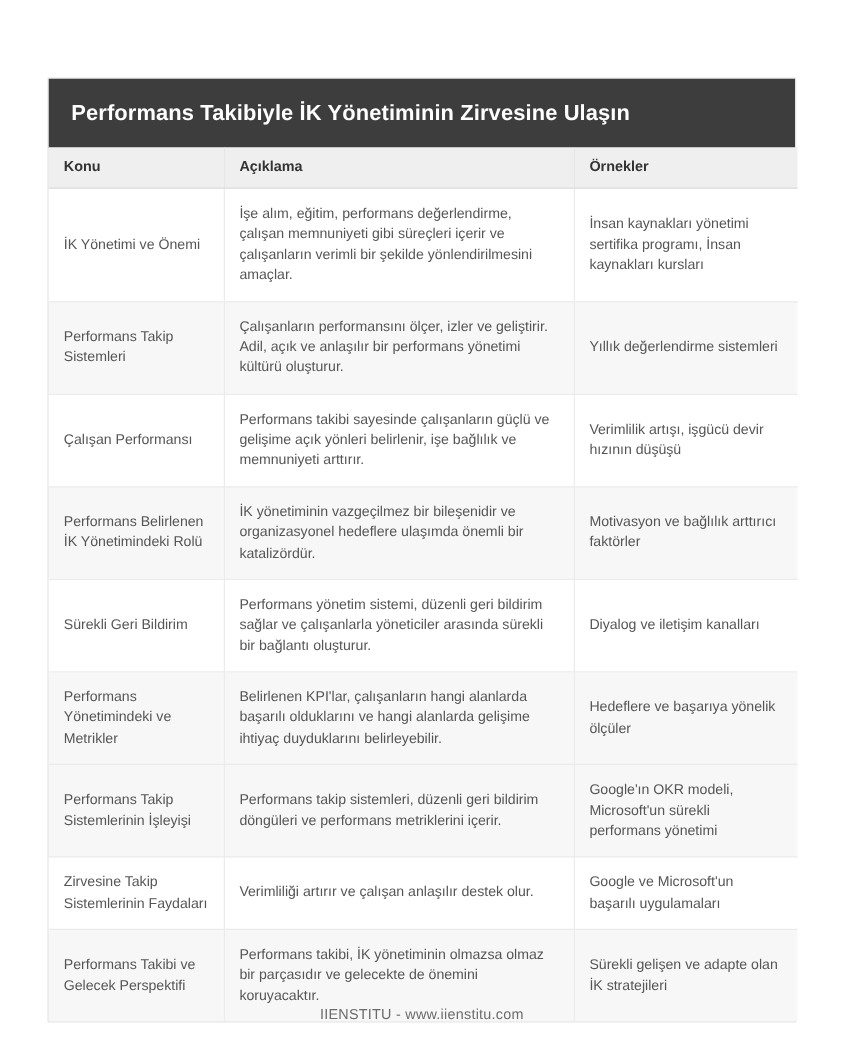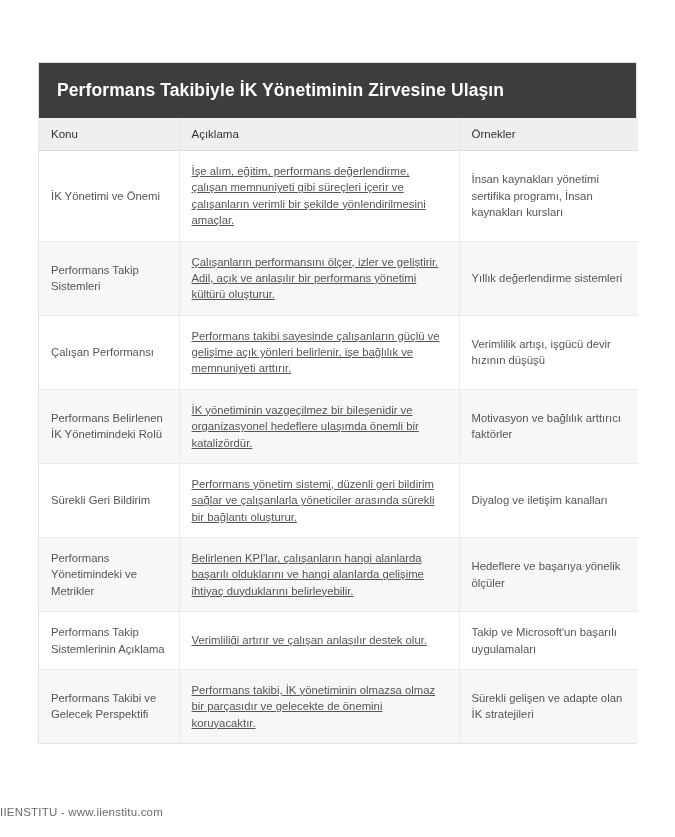--- a/index.html
+++ b/index.html
@@ -41,21 +41,21 @@
   }
   table.main {
     width: 100%;
     border-collapse: collapse;
     table-layout: fixed;
   }
   table.main th {
     background: #efefef;
     color: #333333;
     font-size: 11.5px;
-    font-weight: normal;
+    font-weight: bold;
     text-align: left;
     padding: 10px 12px;
     border-bottom: 1px solid #dcdcdc;
     border-right: 1px solid #e6e6e6;
     box-sizing: border-box;
   }
   table.main th:last-child {
     border-right: none;
   }
   table.main td {
@@ -78,34 +78,33 @@
     background: #f7f7f7;
   }
   tr.plain td {
     background: #ffffff;
   }
   td.col-konu {
     color: #555555;
   }
   td.col-aciklama {
     color: #4a4a4a;
-    text-decoration: underline;
   }
   td.col-ornekler {
     color: #555555;
   }
   .col1 { width: 140px; }
   .col2 { width: 280px; }
   .col3 { width: 179px; }
   .footer {
     position: absolute;
     left: 0;
     top: 782px;
     width: 675px;
-    text-align: left;
+    text-align: center;
     font-size: 11.5px;
     color: #6b6b6b;
     letter-spacing: 0.2px;
   }
 </style>
 </head>
 <body>
 
 <div class="page">
 
@@ -150,24 +149,29 @@
         <tr class="plain">
           <td class="col-konu">Sürekli Geri Bildirim</td>
           <td class="col-aciklama">Performans yönetim sistemi, düzenli geri bildirim sağlar ve çalışanlarla yöneticiler arasında sürekli bir bağlantı oluşturur.</td>
           <td class="col-ornekler">Diyalog ve iletişim kanalları</td>
         </tr>
         <tr class="alt">
           <td class="col-konu">Performans Yönetimindeki ve Metrikler</td>
           <td class="col-aciklama">Belirlenen KPI'lar, çalışanların hangi alanlarda başarılı olduklarını ve hangi alanlarda gelişime ihtiyaç duyduklarını belirleyebilir.</td>
           <td class="col-ornekler">Hedeflere ve başarıya yönelik ölçüler</td>
         </tr>
+        <tr class="alt">
+          <td class="col-konu">Performans Takip Sistemlerinin İşleyişi</td>
+          <td class="col-aciklama">Performans takip sistemleri, düzenli geri bildirim döngüleri ve performans metriklerini içerir.</td>
+          <td class="col-ornekler">Google'ın OKR modeli, Microsoft'un sürekli performans yönetimi</td>
+        </tr>
         <tr class="plain">
-          <td class="col-konu">Performans Takip Sistemlerinin Açıklama</td>
+          <td class="col-konu">Zirvesine Takip Sistemlerinin Faydaları</td>
           <td class="col-aciklama">Verimliliği artırır ve çalışan anlaşılır destek olur.</td>
-          <td class="col-ornekler">Takip ve Microsoft'un başarılı uygulamaları</td>
+          <td class="col-ornekler">Google ve Microsoft'un başarılı uygulamaları</td>
         </tr>
         <tr class="alt">
           <td class="col-konu">Performans Takibi ve Gelecek Perspektifi</td>
           <td class="col-aciklama">Performans takibi, İK yönetiminin olmazsa olmaz bir parçasıdır ve gelecekte de önemini koruyacaktır.</td>
           <td class="col-ornekler">Sürekli gelişen ve adapte olan İK stratejileri</td>
         </tr>
       </tbody>
     </table>
 
   </div>

